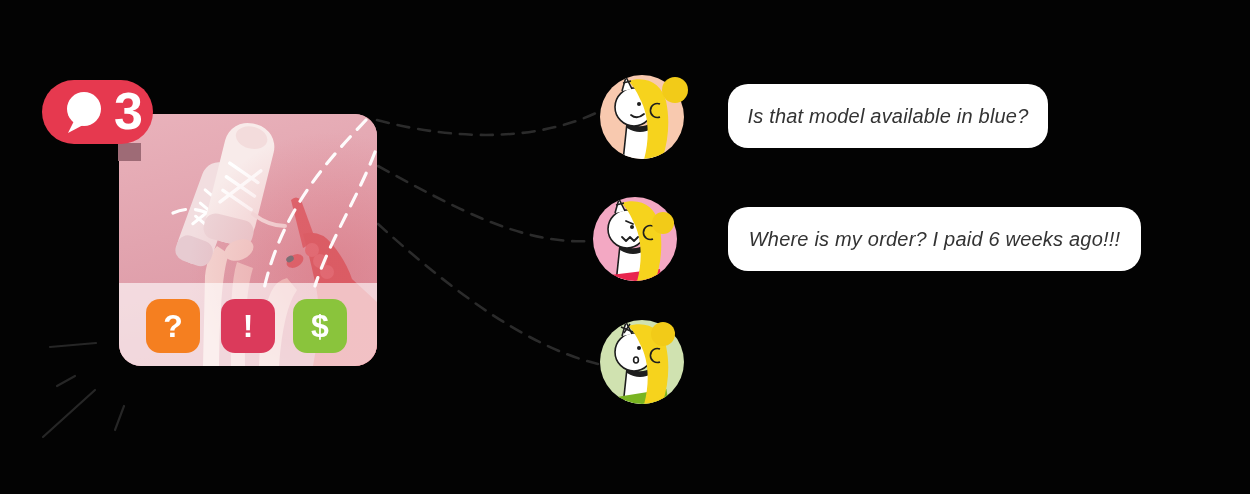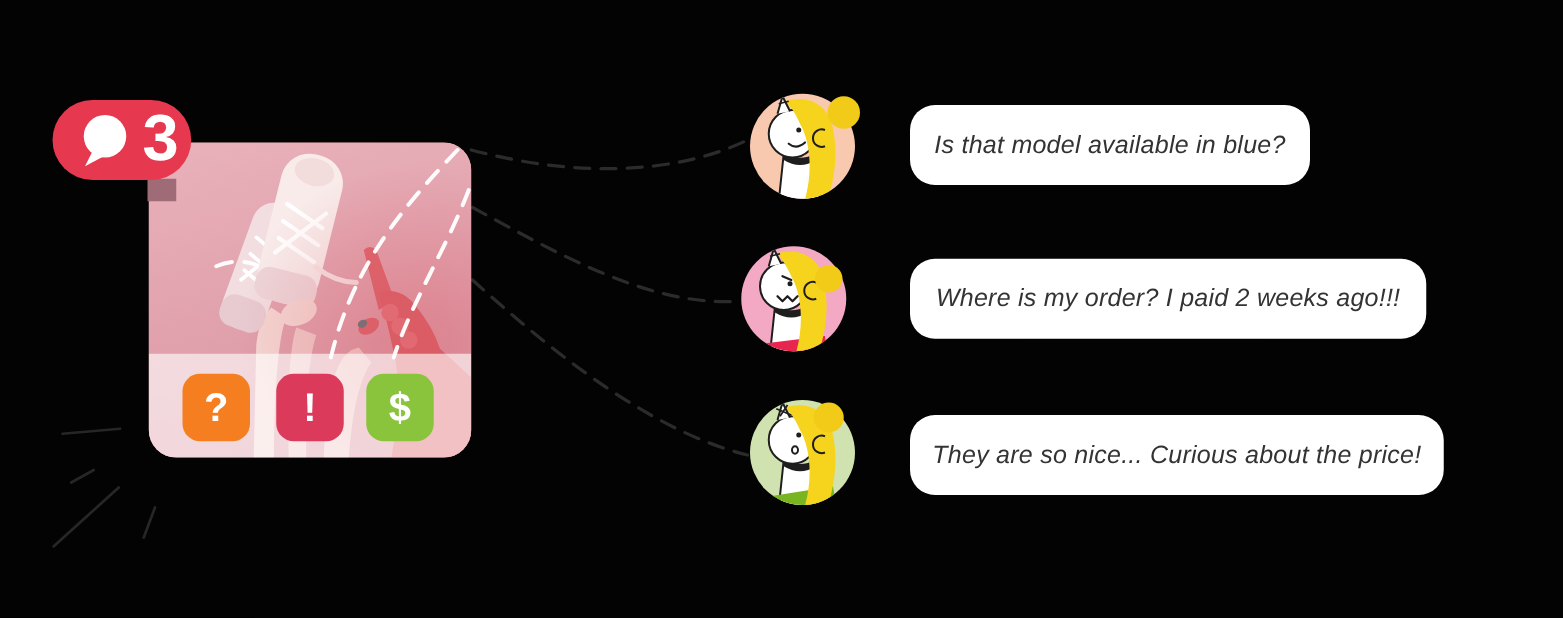--- a/index.html
+++ b/index.html
@@ -213,19 +213,16 @@
         <ellipse cx="40" cy="44" rx="2.4" ry="3" fill="none" stroke="#1E1E1E" stroke-width="1.6"></ellipse>
       </g>
       <circle cx="67" cy="18" r="12" style="fill: rgb(242, 203, 24);"></circle>
     </svg>
   </div>
 
   <div class="bubble b1">
     <span>Is that model available in blue?</span>
   </div>
   <div class="bubble b2">
-    <span>Where is my order? I paid 2 weeks ago!!!</span>
-  </div>
-  <div class="bubble b3">
-    <span>They are so nice... Curious about the price!</span>
+    <span>Where is my order? I paid 6 weeks ago!!!</span>
   </div>
 
 </div>
 
 </body></html>

